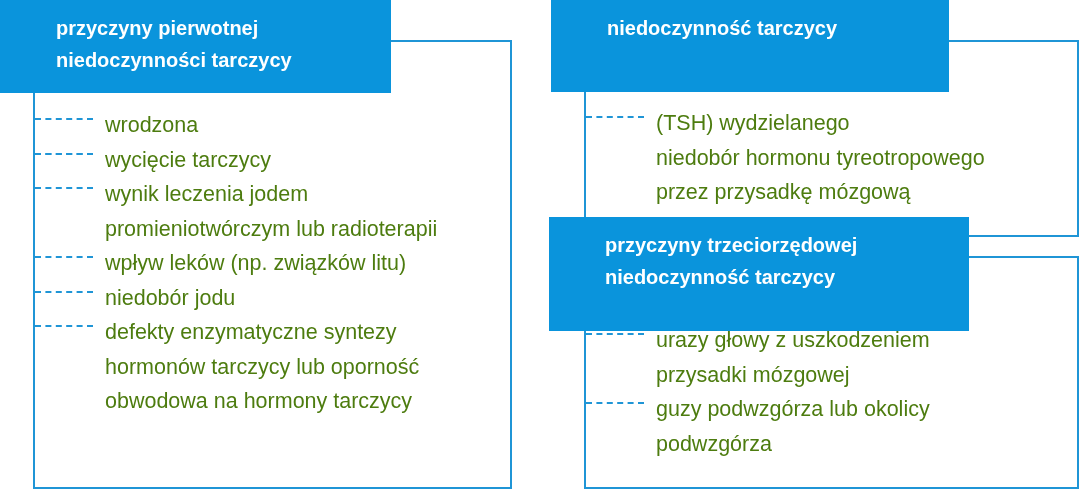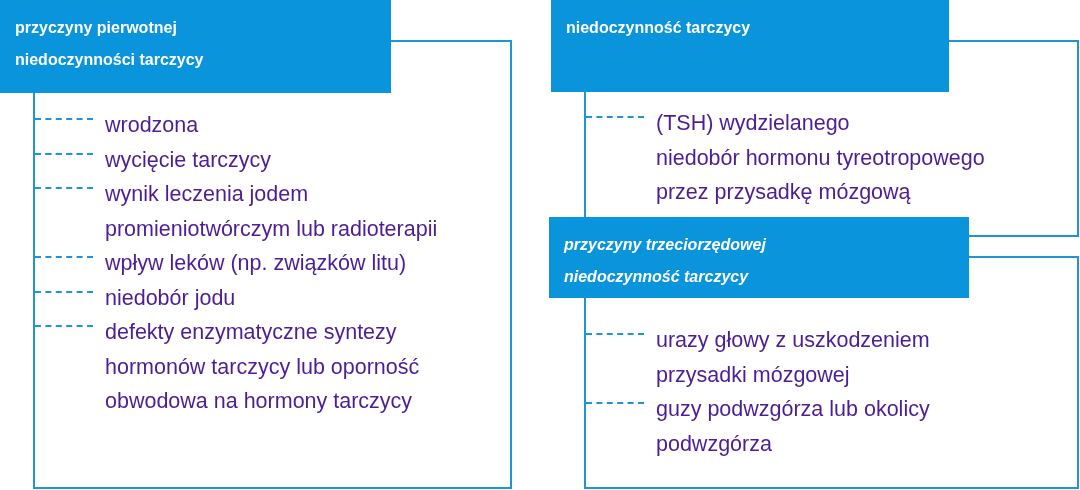--- a/index.html
+++ b/index.html
@@ -1,22 +1,22 @@
 <!DOCTYPE html>
 <html><head>
   <meta charset="utf-8">
   <style>
     html, body { margin: 0; padding: 0; background: #ffffff; }
     body { width: 1080px; height: 490px; position: relative; overflow: hidden;
            font-family: "Liberation Sans", sans-serif; }
     .outline { position: absolute; border: 2px solid #1f95d6; box-sizing: border-box; background: #fff; }
     .header { position: absolute; background: #0a94dc; color: #ffffff; box-sizing: border-box;
-              font-weight: bold; font-size: 16px; line-height: 32px; padding: 12px 0 0 15px; }
+              font-weight: bold; font-size: 20px; line-height: 32px; padding: 12px 0 0 56px; }
     .header .line { display: block; white-space: nowrap; }
-    .list { position: absolute; margin: 0; padding: 0; list-style: none; color: #4c1d95;
+    .list { position: absolute; margin: 0; padding: 0; list-style: none; color: #4d7c0f;
             font-size: 21.5px; line-height: 34.5px; }
     .item { position: relative; padding-left: 70px; }
     .item .dash { position: absolute; left: 0; top: 10px; width: 58px; height: 0;
                   border-top: 2px dashed #1f95d6; }
     .item .line { display: block; white-space: nowrap; }
   </style>
 </head>
 <body>
 
 <div class="outline" style="left:33px; top:40px; width:479px; height:449px;"></div>
@@ -64,21 +64,21 @@
 <ul class="list" style="left:586px; top:106px;">
   <li class="item">
     <span class="dash"></span>
     <span class="line">(TSH) wydzielanego</span>
     <span class="line">niedobór hormonu tyreotropowego</span>
     <span class="line">przez przysadkę mózgową</span>
   </li>
 </ul>
 
 <div class="outline" style="left:584px; top:256px; width:495px; height:233px;"></div>
-<div class="header" style="left:549px; top:217px; width:420px; height:81px;font-style:italic;">
+<div class="header" style="left:549px; top:217px; width:420px; height:114px;">
   <span class="line">przyczyny trzeciorzędowej</span>
   <span class="line">niedoczynność tarczycy</span>
 </div>
 <ul class="list" style="left:586px; top:323px;">
   <li class="item">
     <span class="dash"></span>
     <span class="line">urazy głowy z uszkodzeniem</span>
     <span class="line">przysadki mózgowej</span>
   </li>
   <li class="item">

